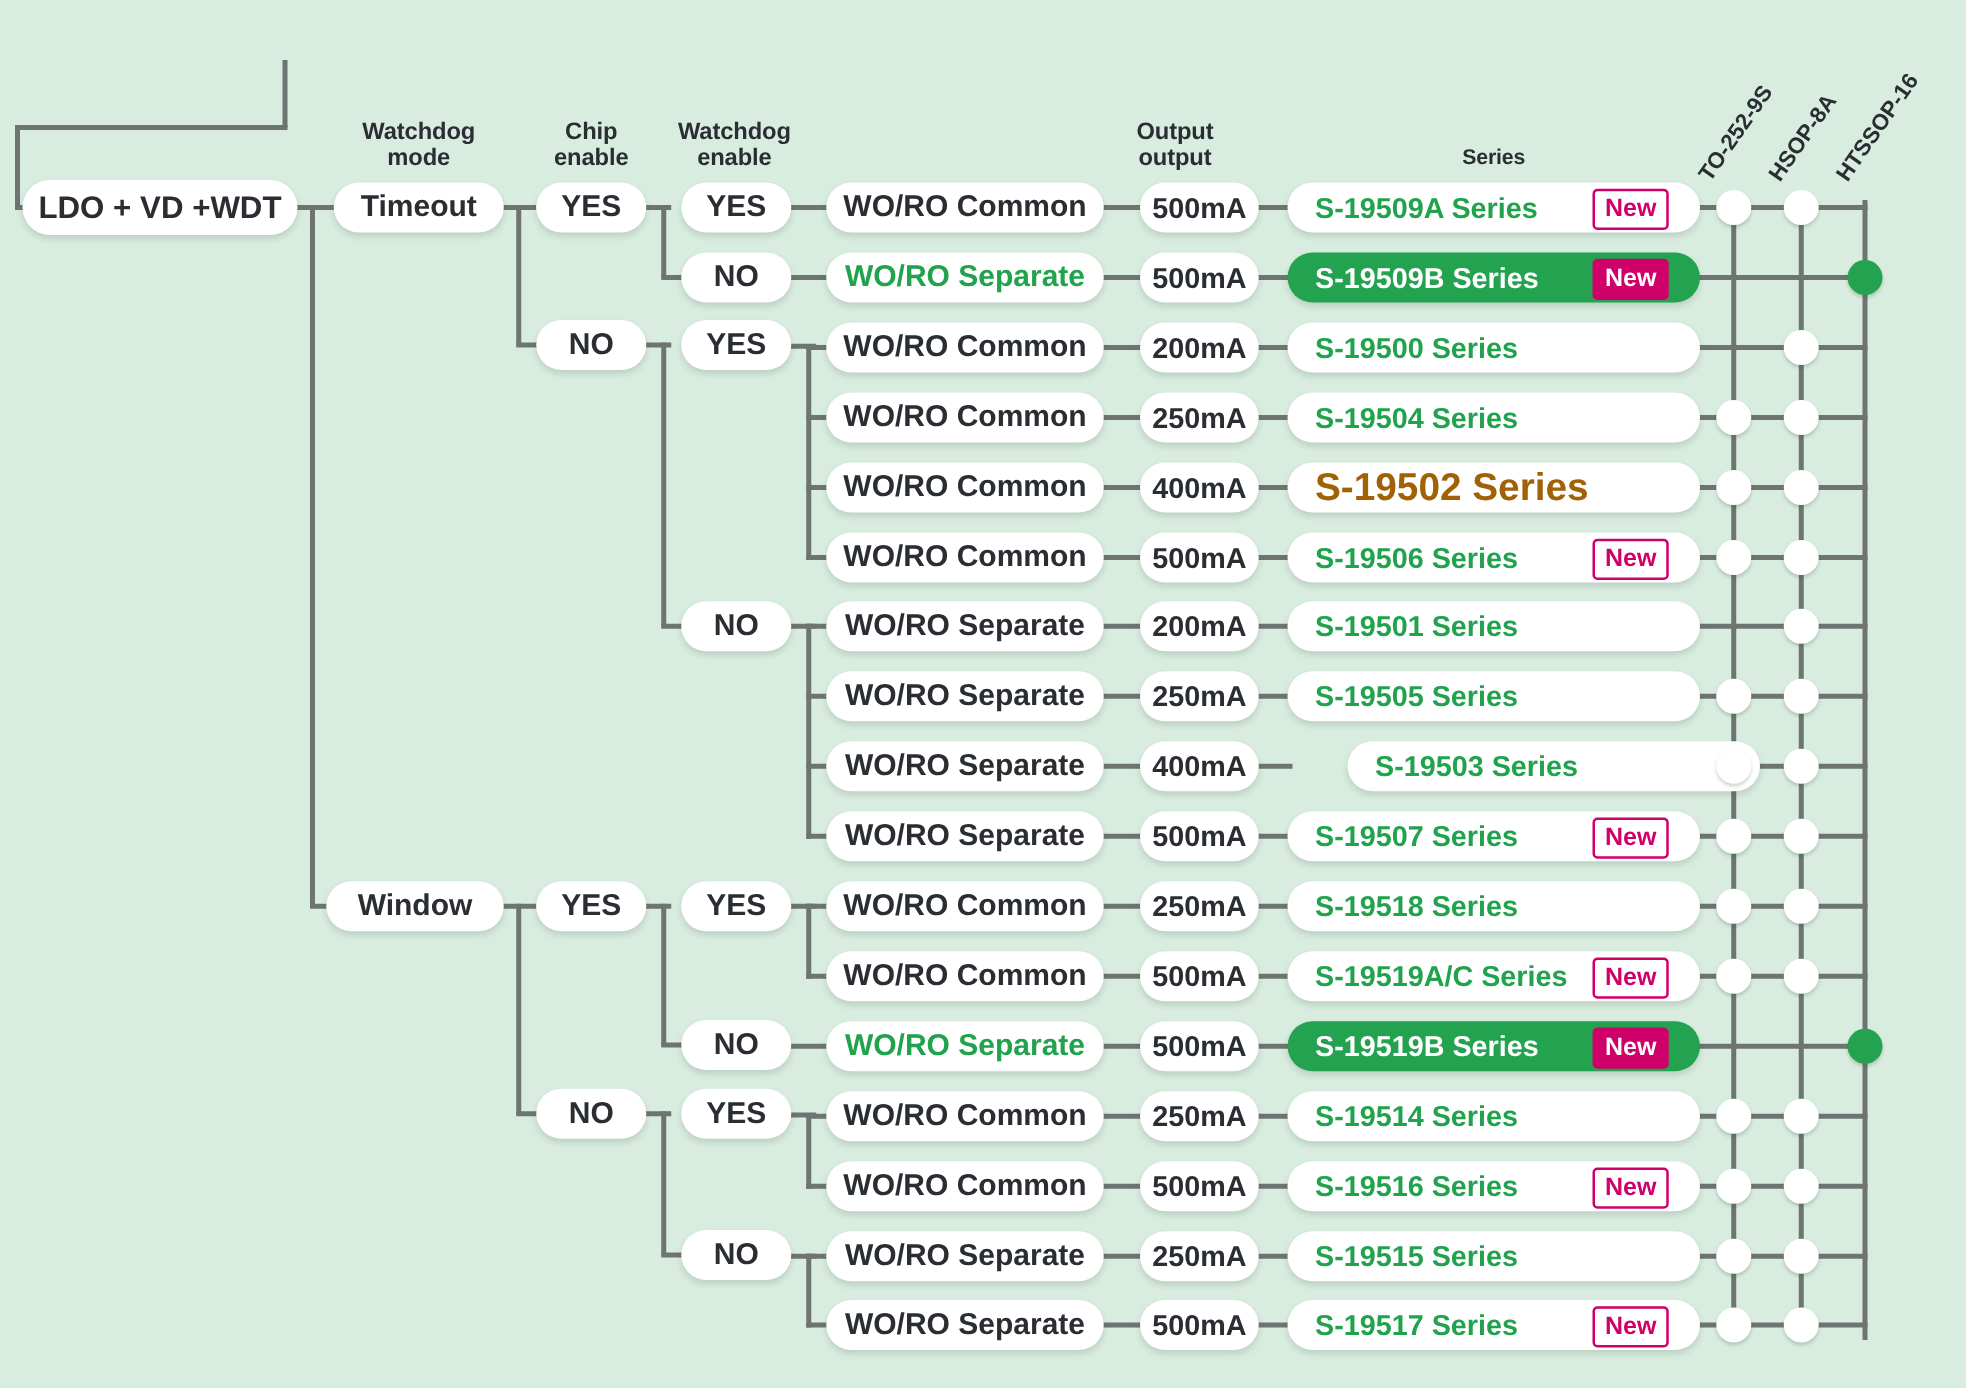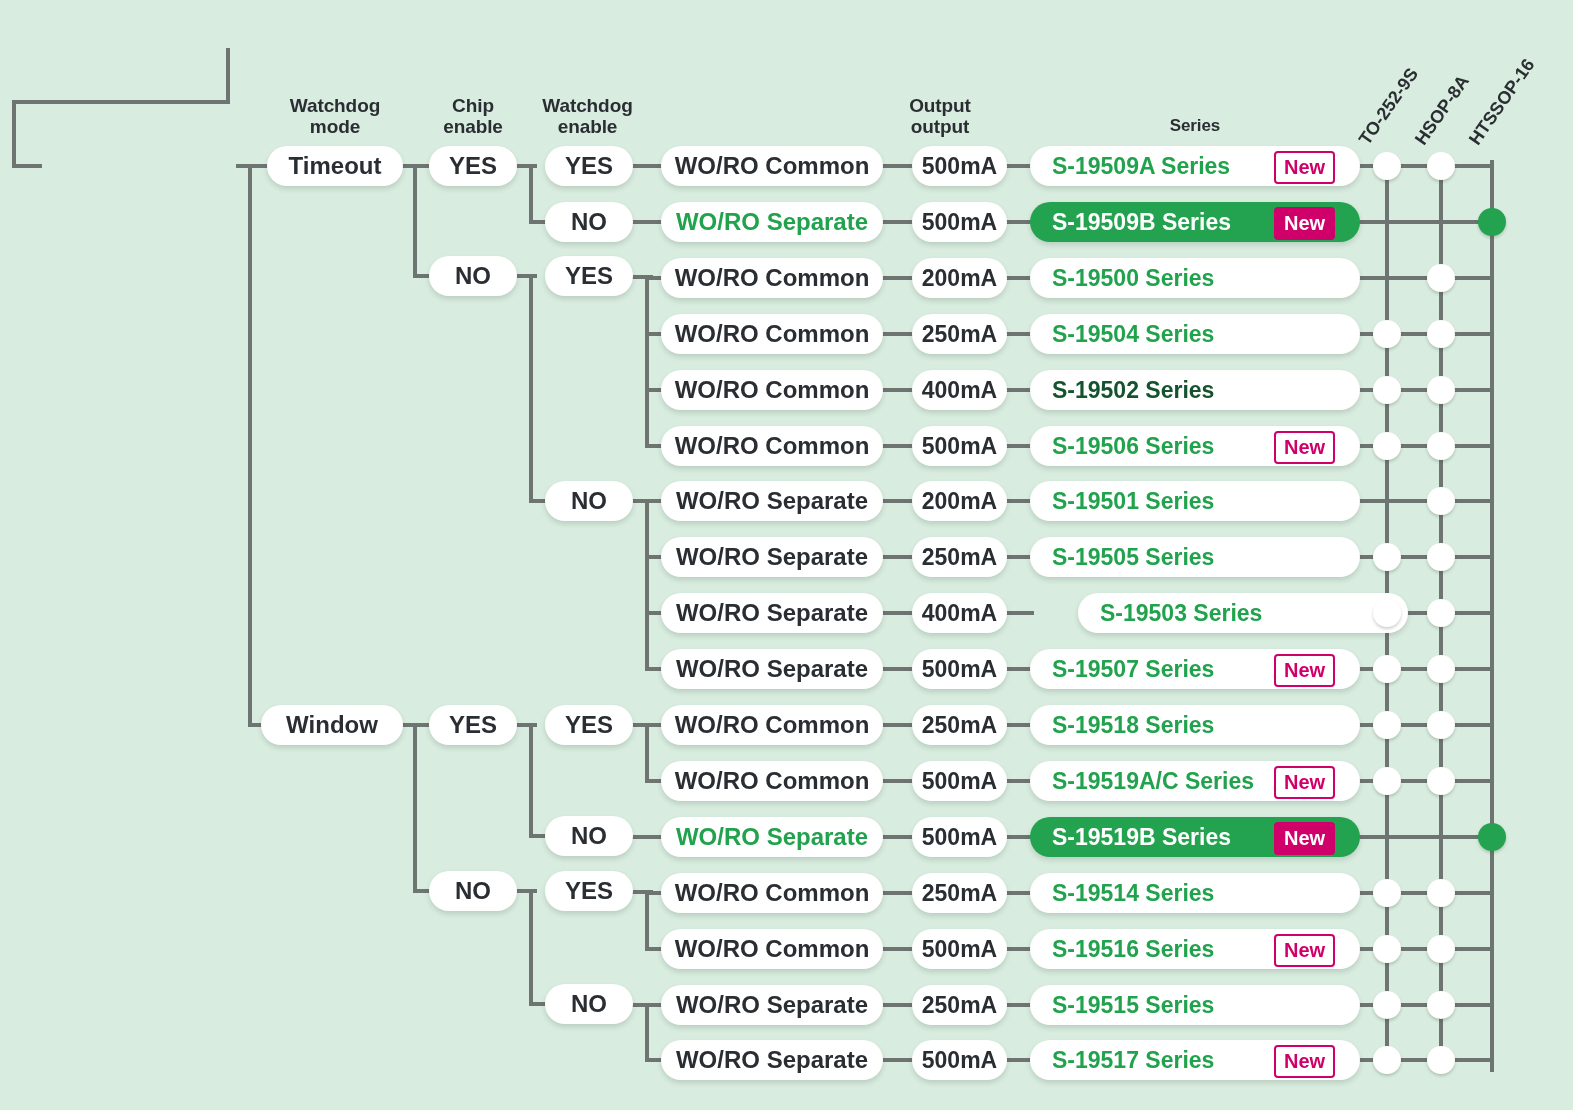--- a/index.html
+++ b/index.html
@@ -111,20 +111,23 @@
   <div class="rot" style="left:1372px; top:128px;"><span>TO-252-9S</span></div>
   <div class="rot" style="left:1428px; top:128px;"><span>HSOP-8A</span></div>
   <div class="rot" style="left:1482px; top:128px;"><span>HTSSOP-16</span></div>
 
 
   <div class="line vline" style="left:226px; top:48px; height:54px;"></div>
   <div class="line hline" style="left:12px; top:100px; width:218px;"></div>
   <div class="line vline" style="left:12px; top:100px; height:68px;"></div>
   <div class="line hline" style="left:12px; top:164px; width:30px;"></div>
 
+  <div class="pill" style="left:18px; top:144px; width:220px; height:44px; font-size:25px;">
+    <span>LDO + VD +WDT</span>
+  </div>
 
   <div class="line hline" style="left:236px; top:164px; width:38px;"></div>
 
   <div class="line vline" style="left:248px; top:164px; height:561px;"></div>
   <div class="line hline" style="left:248px; top:723px; width:28px;"></div>
 
   <div class="pill" style="left:267px; top:146px; width:136px; height:40px; font-size:24px;">
     <span>Timeout</span>
   </div>
   <div class="pill" style="left:261px; top:705px; width:142px; height:40px; font-size:24px;">
@@ -284,21 +287,21 @@
       <div class="line hline" style="left:879px; top:388px; width:37px;"></div>
       <div class="line hline" style="left:1003px; top:388px; width:31px;"></div>
       <div class="line hline" style="left:1356px; top:388px; width:138px;"></div>
       <div class="pill" style="left:661px; top:370px; width:222px; height:40px; font-size:24px;">
         <span>WO/RO Common</span>
       </div>
       <div class="pill" style="left:912px; top:370px; width:95px; height:40px; font-size:23px;">
         <span>400mA</span>
       </div>
       <div class="pill left" style="left:1030px; top:370px; width:330px; height:40px;">
-        <span style="font-size: 23px; font-weight: 700; color: #14532d;">S-19502 Series</span>
+        <span style="font-size: 31px; font-weight: 700; color: #a16207;">S-19502 Series</span>
       </div>
       <div class="dot" style="left:1373px; top:376px;"></div>
       <div class="dot" style="left:1427px; top:376px;"></div>
       <div class="line hline" style="left:879px; top:444px; width:37px;"></div>
       <div class="line hline" style="left:1003px; top:444px; width:31px;"></div>
       <div class="line hline" style="left:1356px; top:444px; width:138px;"></div>
       <div class="pill" style="left:661px; top:426px; width:222px; height:40px; font-size:24px;">
         <span>WO/RO Common</span>
       </div>
       <div class="pill" style="left:912px; top:426px; width:95px; height:40px; font-size:23px;">

